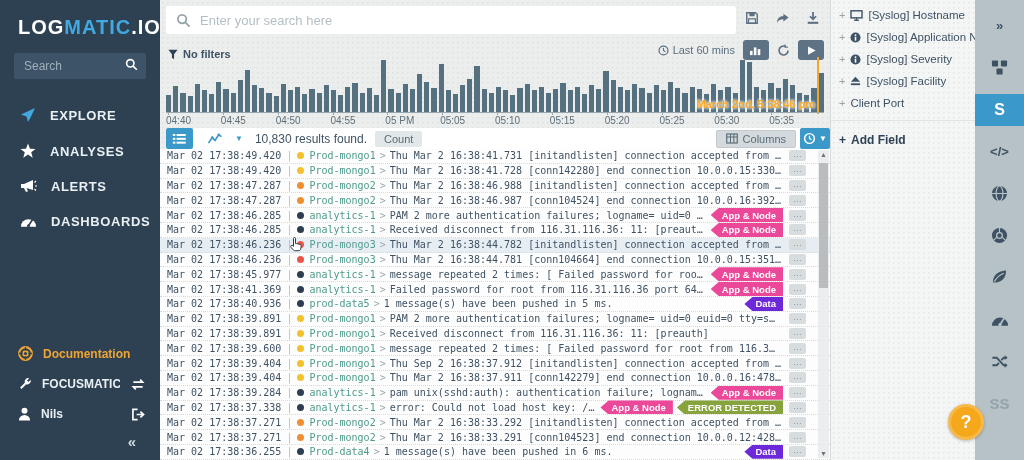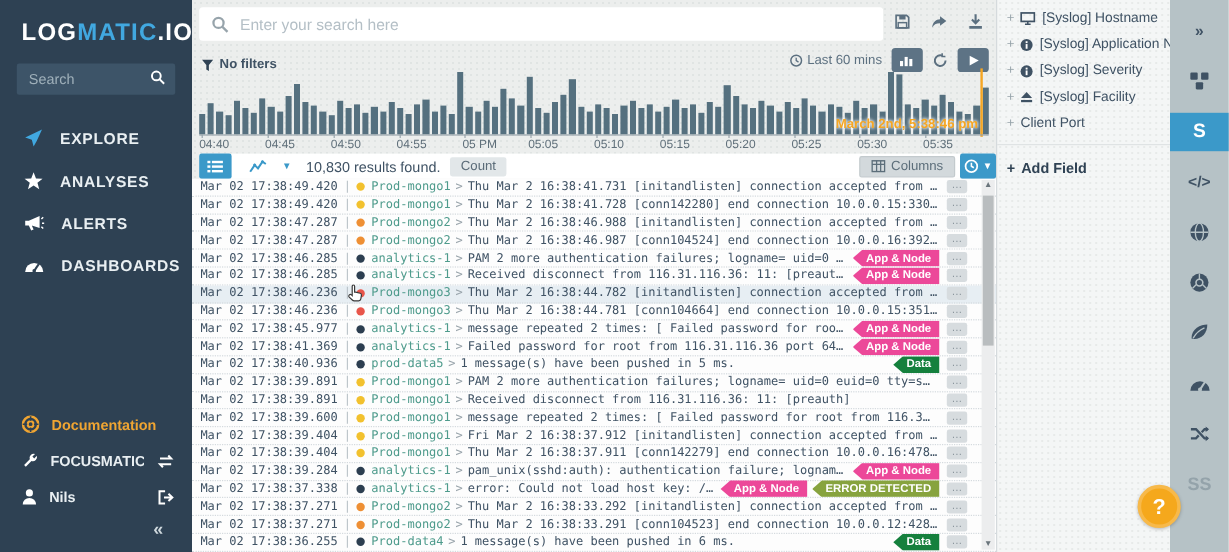--- a/index.html
+++ b/index.html
@@ -63,21 +63,21 @@
   .lrow.hl { background:#e7eef3; }
   .lrow .ts { color:#3f5264; }
   .lrow .sep { color:#b5bec4; margin:0 5px; }
   .lrow .dot { width:7px; height:7px; border-radius:50%; margin-right:5px; flex:none; }
   .dot.yellow { background:#f2c12e; } .dot.orange { background:#ee8f34; }
   .dot.red { background:#e8554a; } .dot.navy { background:#2c3e50; }
   .lrow .src { color:#4e9b8c; }
   .lrow .gt { color:#9aa5ac; margin:0 4px; }
   .lrow .msg { color:#3f5264; flex:1; overflow:hidden; text-overflow:ellipsis; }
   .tag { font-family:"Liberation Sans",sans-serif; font-size:9.5px; font-weight:bold; color:#fff; padding:1.5px 7px 1.5px 11px; margin-left:4px; clip-path:polygon(8px 0,100% 0,100% 100%,8px 100%,0 50%); flex:none; cursor:pointer; }
-  .tag.t-orange { background:#ec4899; } .tag.t-navy { background:#15803d; } .tag.t-green { background:#87a33e; }
+  .tag.t-orange { background:#ec4899; } .tag.t-navy { background:#6d28d9; } .tag.t-green { background:#87a33e; }
   .more-btn { width:17px; height:11px; margin-left:6px; background:#d7dcdf; border-radius:2px; color:#8a959c; font-size:9px; line-height:9px; text-align:center; flex:none; cursor:pointer; font-family:"Liberation Sans",sans-serif; }
   .vscroll { position:absolute; right:1px; top:150px; width:11px; height:308px; background:#ecedee; }
   .vscroll .thumb { position:absolute; left:1px; top:13px; width:9px; height:125px; background:#b9bdbf; }
   .vscroll .arr { position:absolute; left:0; width:11px; text-align:center; font-size:7px; color:#6a757c; cursor:pointer; }
 
   
   .fields { position:absolute; left:830px; top:0; width:145px; height:460px; background:#f4f6f6; border-left:1px solid #d5dadd;
             background-image:radial-gradient(#e7eae9 1px, transparent 1px); background-size:5px 5px; }
   .field-item { display:flex; align-items:center; gap:5px; padding:5px 4px 5px 8px; font-size:11.5px; color:#3f5264; cursor:pointer; white-space:nowrap; overflow:hidden; }
   .field-item .plus { color:#97a4ab; font-size:11px; }
@@ -549,21 +549,21 @@
           <span class="gt">&gt;</span>
           <span class="msg">message repeated 2 times: [ Failed password for root from 116.3…</span>
           <span class="more-btn">…</span>
         </div>
         <div class="lrow">
           <span class="ts">Mar 02 17:38:39.404</span>
           <span class="sep">|</span>
           <span class="dot yellow"></span>
           <span class="src">Prod-mongo1</span>
           <span class="gt">&gt;</span>
-          <span class="msg">Fri Mar 2 16:38:37.912 [initandlisten] connection accepted from …</span>
+          <span class="msg">Thu Sep 2 16:38:37.912 [initandlisten] connection accepted from …</span>
           <span class="more-btn">…</span>
         </div>
         <div class="lrow">
           <span class="ts">Mar 02 17:38:39.404</span>
           <span class="sep">|</span>
           <span class="dot yellow"></span>
           <span class="src">Prod-mongo1</span>
           <span class="gt">&gt;</span>
           <span class="msg">Thu Mar 2 16:38:37.911 [conn142279] end connection 10.0.0.16:478…</span>
           <span class="more-btn">…</span>

